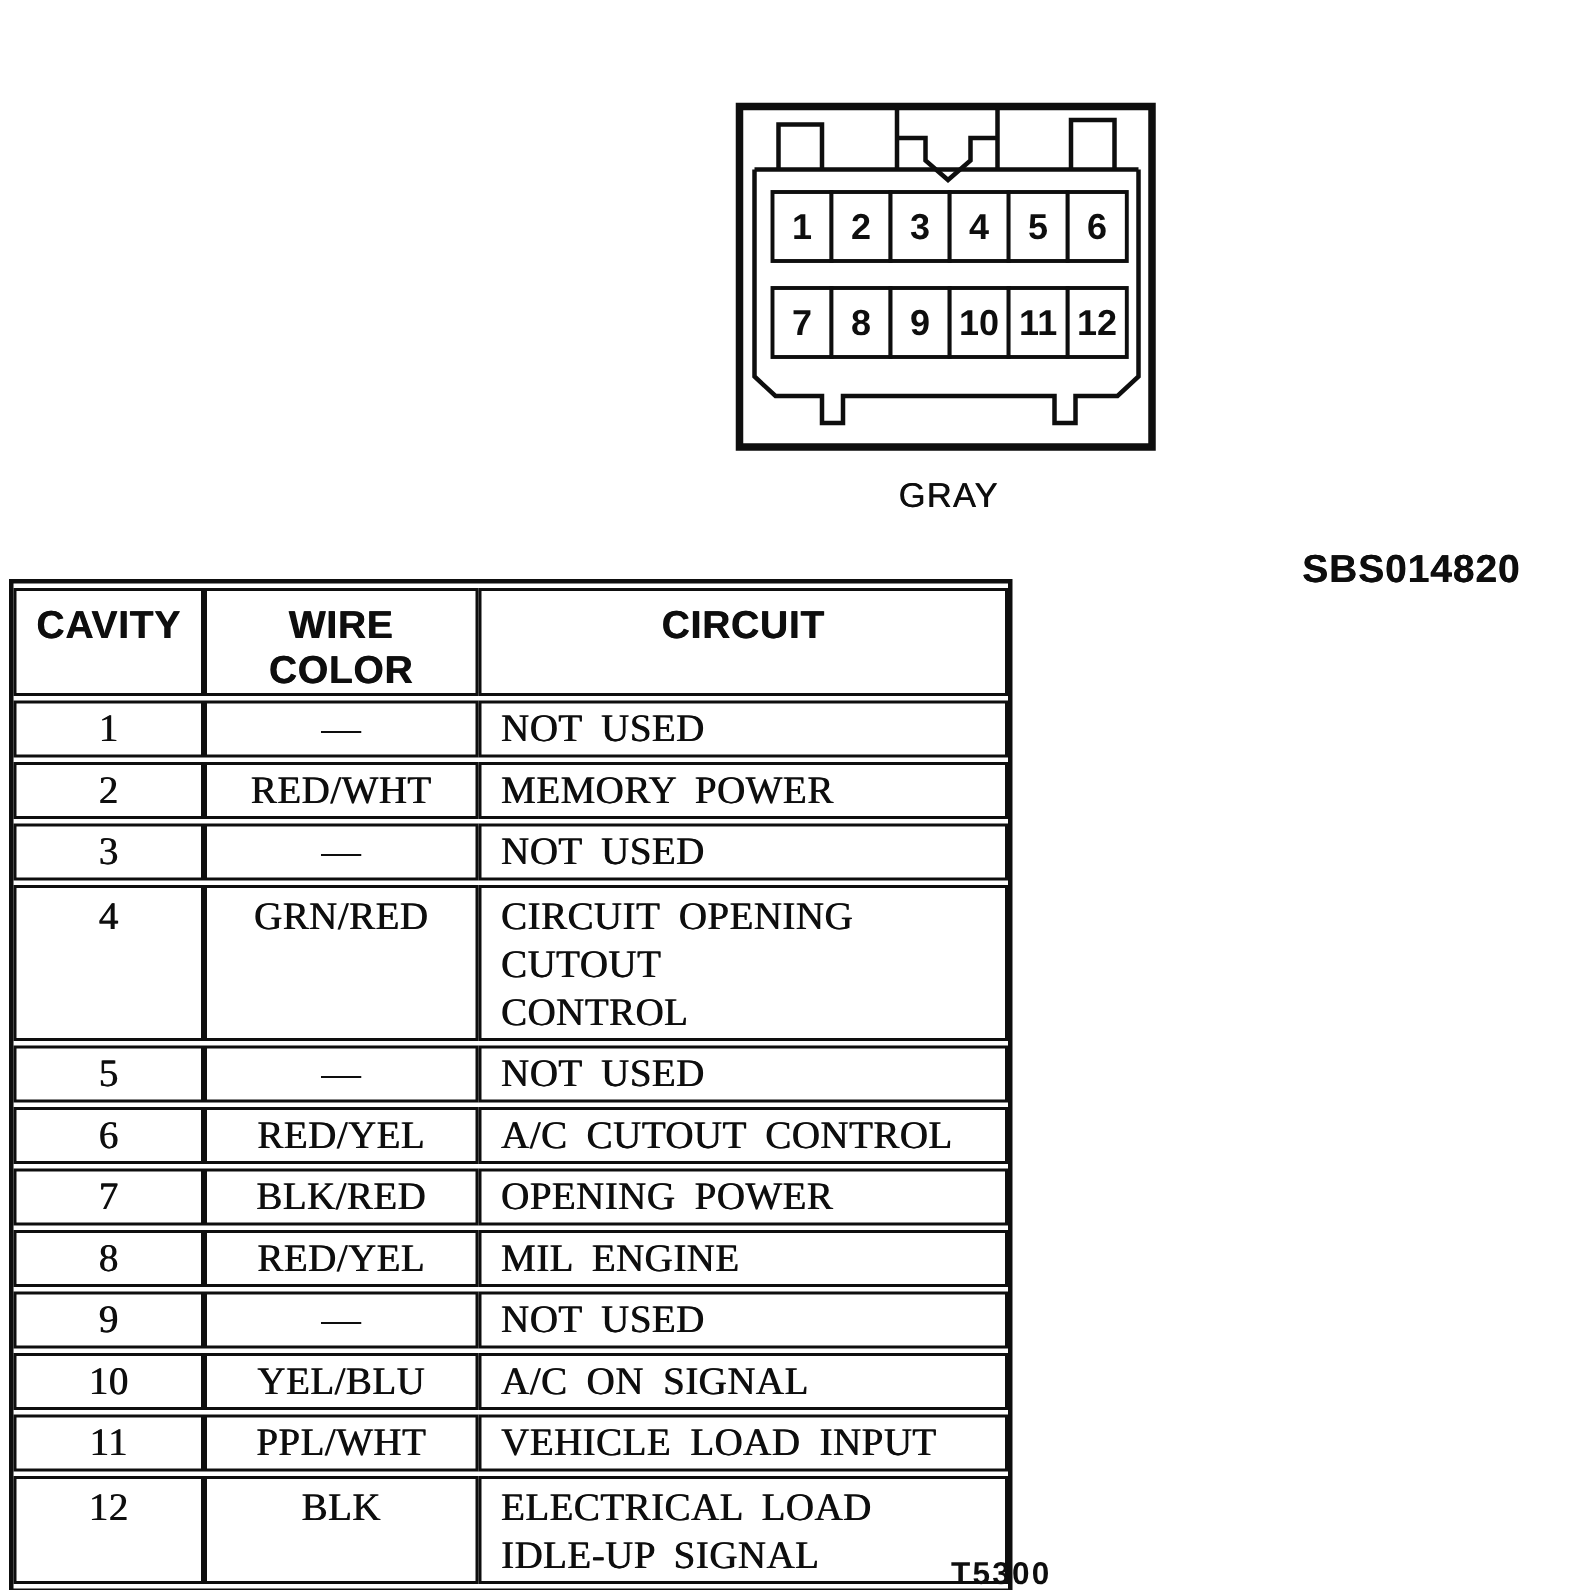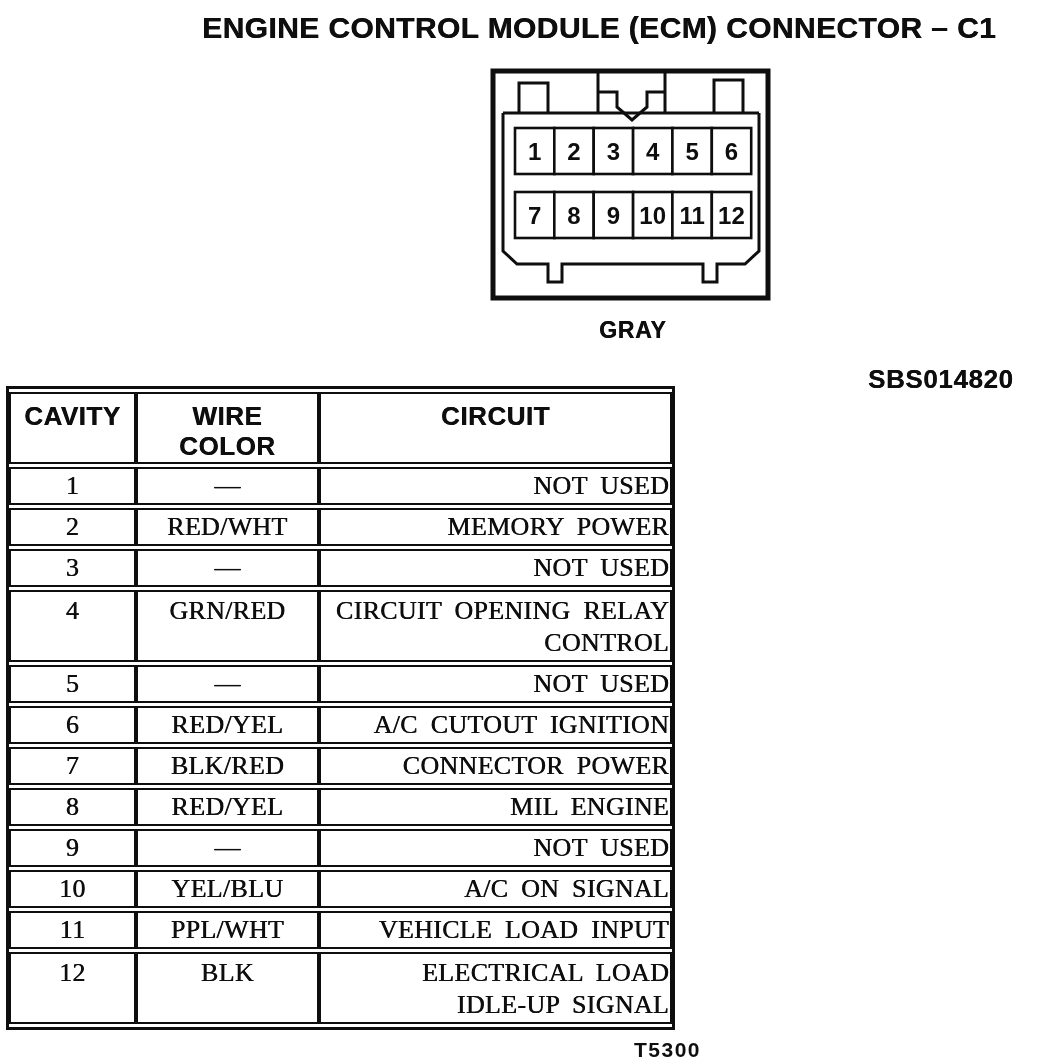--- a/index.html
+++ b/index.html
@@ -14,21 +14,21 @@
   .title{
     position:absolute;left:202px;top:11px;
     font-size:30px;font-weight:700;letter-spacing:.4px;white-space:nowrap;
     text-shadow:.5px 0 0 currentColor;
   }
 
   .connector-svg{position:absolute;left:486px;top:64px;}
 
   .gray-label{
     position:absolute;left:599px;top:317px;
-    font-size:23px;font-weight:700;letter-spacing:.8px;
+    font-size:23px;font-weight:400;letter-spacing:.8px;
     text-shadow:.4px 0 0 currentColor;
   }
   .fig-code{
     position:absolute;left:868px;top:364px;
     font-size:26px;font-weight:700;letter-spacing:.6px;
     text-shadow:.3px 0 0 currentColor;
   }
   .page-code{
     position:absolute;left:634px;top:1038px;
     font-size:21px;font-weight:600;letter-spacing:1.5px;
@@ -47,29 +47,28 @@
     white-space:pre-line;text-shadow:.4px 0 0 currentColor;
   }
   .pinout td{
     font-family:"Liberation Serif",serif;
     font-size:26px;letter-spacing:.3px;word-spacing:6px;line-height:32px;
     height:38px;vertical-align:middle;white-space:pre-line;
     text-shadow:.5px 0 0 currentColor;
   }
   .c-cavity{text-align:center;}
   .c-wire{text-align:center;}
-  .c-circuit{text-align:right;padding-left:13px;}
+  .c-circuit{text-align:left;padding-left:13px;}
   tr.tall td{height:72px;vertical-align:top;padding-top:3px;}
 </style>
 </head>
 <body style="--ink: #0e0e0e; --paper: #ffffff;">
 
 <div class="page">
 
-  <h1 class="title" style="margin:0">ENGINE CONTROL MODULE (ECM) CONNECTOR – C1</h1>
 
   <svg class="connector-svg" width="290" height="240" viewBox="0 0 290 240">
     <g fill="none" stroke="#0e0e0e">
       <rect x="7" y="7" width="275" height="227" stroke-width="5"></rect>
       <path stroke-width="3" d="M17,49 L17,187 L31,200 L62,200 L62,218 L76,218 L76,200 L217,200 L217,218 L231,218 L231,200 L259,200 L273,187 L273,49"></path>
       <path stroke-width="3" d="M17,49 L273,49"></path>
       <path stroke-width="3" d="M33,49 L33,19 L62,19 L62,49"></path>
       <path stroke-width="3" d="M112,49 L112,8 M179,49 L179,8 M112,28 L131,28 L131,43 L146,56 L161,43 L161,28 L179,28"></path>
       <path stroke-width="3" d="M228,49 L228,16 L257,16 L257,49"></path>
       <g id="pin-grid">
@@ -133,40 +132,40 @@
 
   <tr>
     <td class="c-cavity">3</td>
     <td class="c-wire">—</td>
     <td class="c-circuit">NOT USED</td>
   </tr>
 
   <tr class="tall">
     <td class="c-cavity">4</td>
     <td class="c-wire">GRN/RED</td>
-    <td class="c-circuit">CIRCUIT OPENING RELAY
+    <td class="c-circuit">CIRCUIT OPENING CUTOUT
 CONTROL</td>
   </tr>
 
   <tr>
     <td class="c-cavity">5</td>
     <td class="c-wire">—</td>
     <td class="c-circuit">NOT USED</td>
   </tr>
 
   <tr>
     <td class="c-cavity">6</td>
     <td class="c-wire">RED/YEL</td>
-    <td class="c-circuit">A/C CUTOUT IGNITION</td>
+    <td class="c-circuit">A/C CUTOUT CONTROL</td>
   </tr>
 
   <tr>
     <td class="c-cavity">7</td>
     <td class="c-wire">BLK/RED</td>
-    <td class="c-circuit">CONNECTOR POWER</td>
+    <td class="c-circuit">OPENING POWER</td>
   </tr>
 
   <tr>
     <td class="c-cavity">8</td>
     <td class="c-wire">RED/YEL</td>
     <td class="c-circuit">MIL ENGINE</td>
   </tr>
 
   <tr>
     <td class="c-cavity">9</td>

